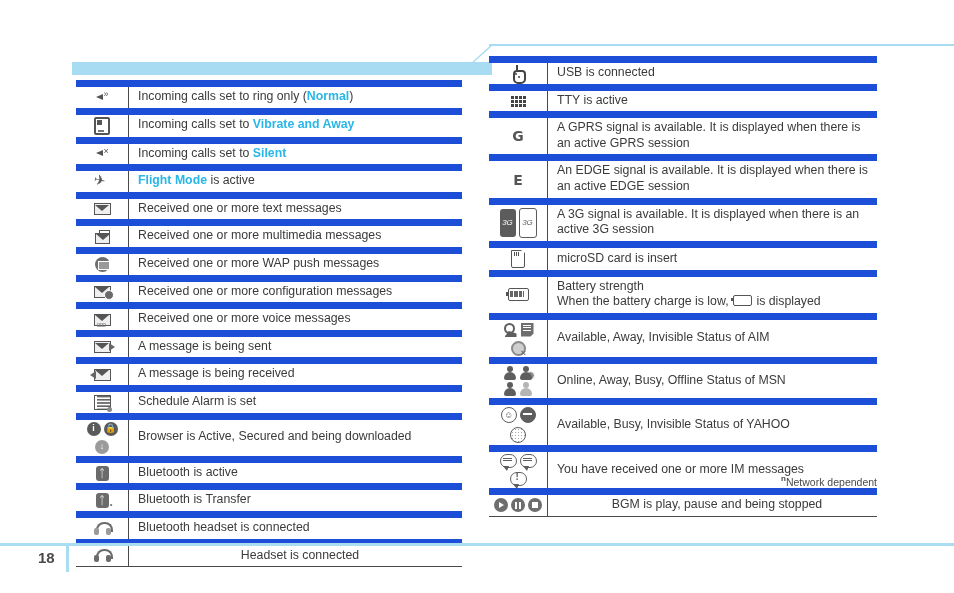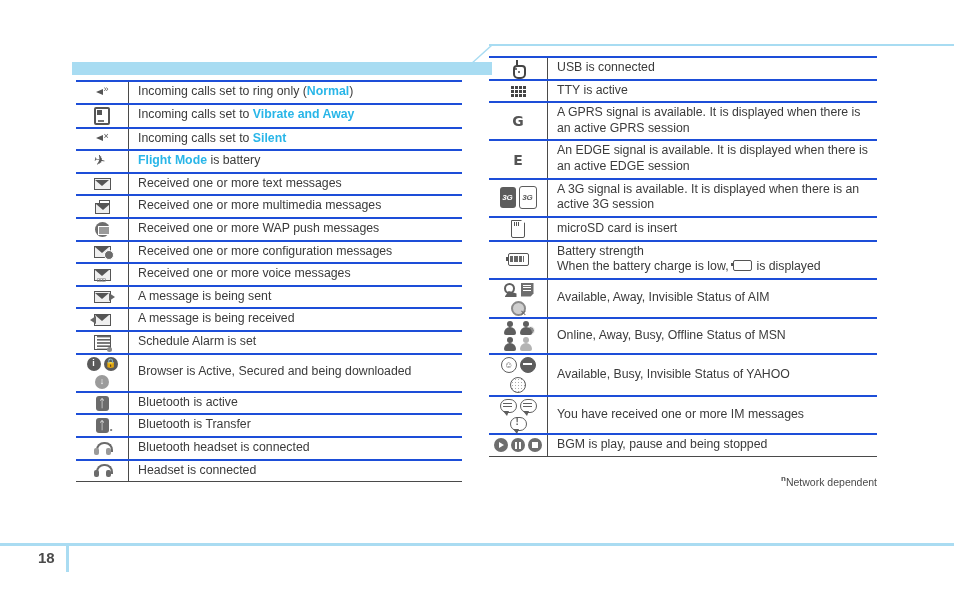--- a/index.html
+++ b/index.html
@@ -55,22 +55,22 @@
 
   
   .icon-table {
     position: absolute;
     border-collapse: collapse;
     table-layout: fixed;
   }
   #left-table  { left: 76px;  top: 80px; width: 386px; }
   #right-table { left: 489px; top: 56px; width: 388px; }
 
-  .icon-table tr { border-top: 2px solid #1d4ed8; }
-  .icon-table tr:last-child { border-bottom: 1px solid #4a4a4a; }
+  .icon-table tr { border-top: 7px solid #1d4ed8; }
+  .icon-table tr:last-child { border-bottom: 1px solid #4a4a4a; text-align: center; }
 
   .icon-cell {
     width: 52px;
     text-align: center;
     vertical-align: middle;
     border-right: 1px solid #4a4a4a;
     padding: 2px 0;
   }
   #right-table .icon-cell { width: 58px; }
 
@@ -335,24 +335,24 @@
   
   .net-letter {
     width: 15px; height: 15px;
     background: #fff; color: #555;
     border: 0;
     font-size: 14px; font-weight: bold;
     display: inline-flex; align-items: center; justify-content: center;
     font-family: "DejaVu Sans", sans-serif;
   }
   .ic-3g {
-    width: 16px; height: 21px;
+    width: 16px; height: 28px;
     border-radius: 3px;
     background: #5c5c5c; color: #fff;
-    font-size: 8px; font-weight: bold; font-style: italic;
+    font-size: 8px; font-weight: normal; font-style: italic;
     display: inline-flex; align-items: center; justify-content: center;
   }
   .ic-3g.hollow { background: #fff; color: #5c5c5c; border: 1.5px solid #5c5c5c; }
 
   
   .ic-sd {
     width: 12px; height: 16px;
     border: 1.5px solid #555; background: #fff;
     border-radius: 0 0 2px 2px;
     clip-path: polygon(0 0, 70% 0, 100% 18%, 100% 100%, 0 100%);
@@ -586,21 +586,21 @@
     </td>
     <td class="desc-cell"><span>Incoming calls set to </span><span class="hl">Silent</span><span></span></td>
   </tr>
 
   <tr>
     <td class="icon-cell">
       <div class="glyphs">
             <span class="g ic-plane"></span>
           </div>
     </td>
-    <td class="desc-cell"><span></span><span class="hl">Flight Mode</span><span> is battery</span></td>
+    <td class="desc-cell"><span></span><span class="hl">Flight Mode</span><span> is active</span></td>
   </tr>
 
   <tr>
     <td class="icon-cell">
       <div class="glyphs">
             <span class="g env"></span>
           </div>
     </td>
     <td class="desc-cell"><span>Received one or more text messages</span></td>
   </tr>

